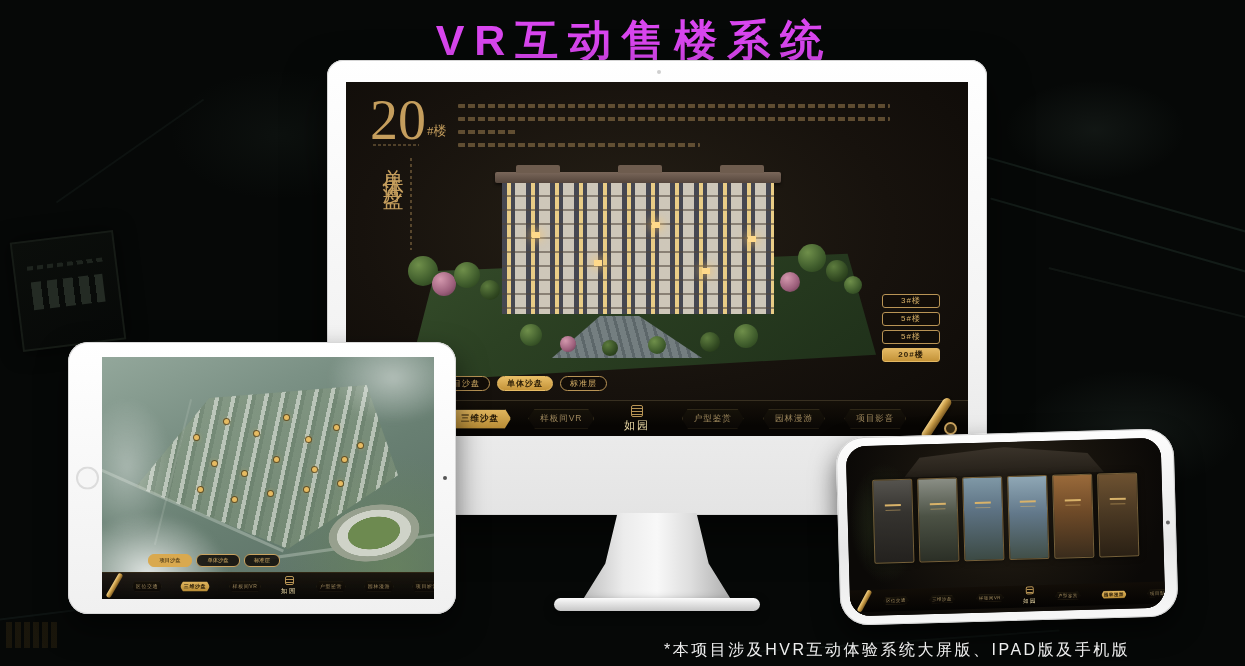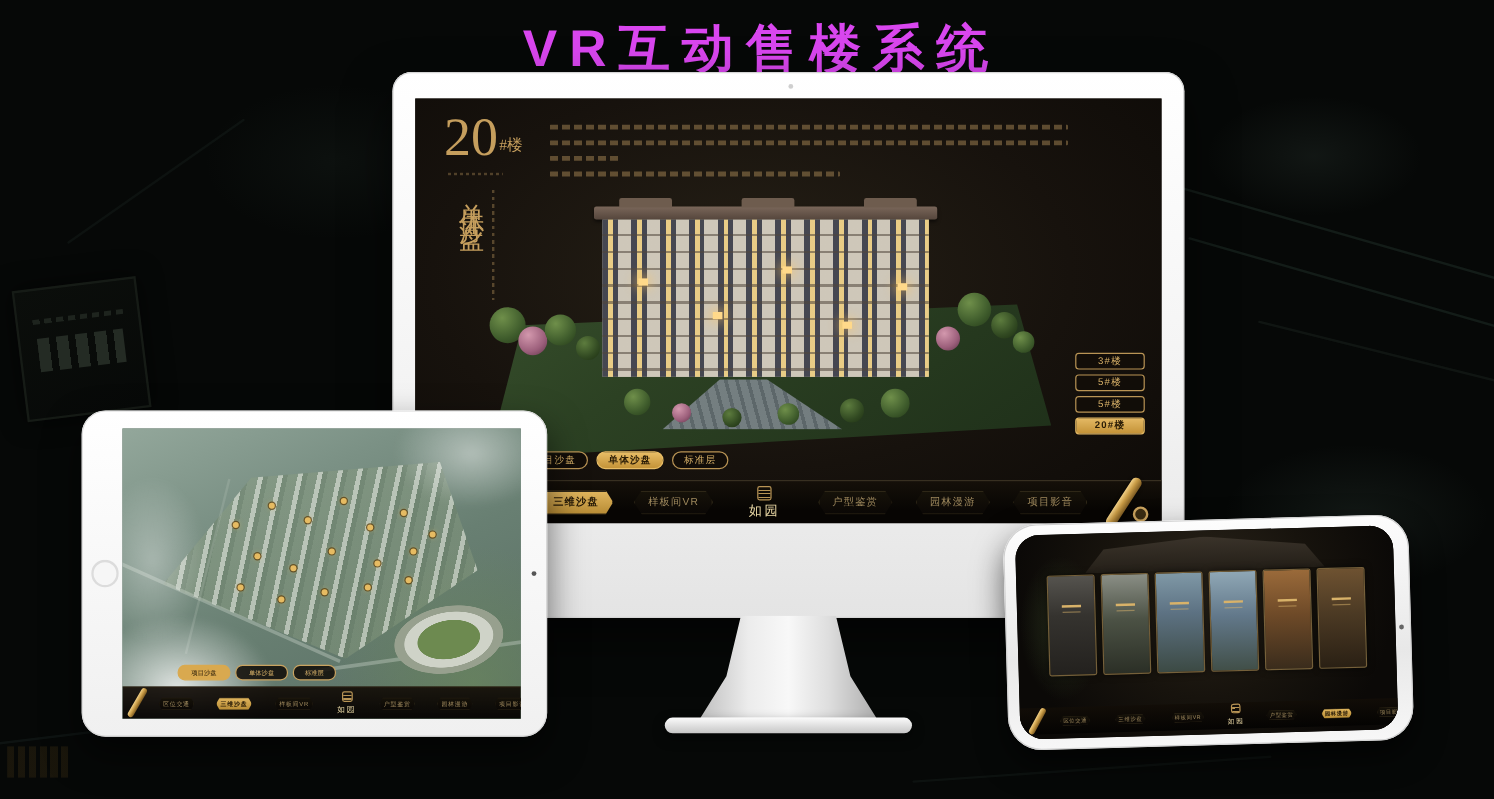--- a/index.html
+++ b/index.html
@@ -39,21 +39,21 @@
   .m-neck{position:absolute;left:50%;top:453px;transform:translateX(-50%);width:152px;height:92px;
           background:linear-gradient(90deg,#bdbdbd,#ececec 28%,#f8f8f8 50%,#dedede 72%,#ababab);
           clip-path:polygon(24% 0,76% 0,84% 55%,98% 92%,100% 100%,0 100%,2% 92%,16% 55%);}
   .m-base{position:absolute;left:50%;top:538px;transform:translateX(-50%);width:206px;height:13px;
           border-radius:7px;background:linear-gradient(180deg,#fbfbfb,#c6c6c6);box-shadow:0 4px 10px rgba(0,0,0,.5);}
   .screen{position:absolute;left:19px;top:22px;width:622px;height:354px;background:#17120d;overflow:hidden;}
   .screen::before{content:"";position:absolute;inset:0;
           background:radial-gradient(ellipse at 45% 42%,#262016 0%,#17120d 55%,#0d0a07 100%);}
   
   .s-title{position:absolute;left:24px;top:10px;color:#c59e5d;font-family:"Liberation Serif",serif;}
-  .s-num{font-size:45px;line-height:1;text-align:right;}
+  .s-num{font-size:56px;line-height:1;text-align:right;}
   .s-suf{font-size:13px;position:relative;top:-4px;left:1px;}
   .s-under{position:absolute;left:27px;top:62px;width:46px;height:2px;opacity:.5;
           background:repeating-linear-gradient(90deg,#8a6f45 0 3px,transparent 3px 5px);}
   .s-vert{position:absolute;left:33px;top:70px;writing-mode:vertical-rl;font-family:"Liberation Serif",serif;
           font-size:21px;letter-spacing:7px;color:#c59e5d;height:150px;}
   .s-vert-en{position:absolute;left:64px;top:76px;width:2px;height:92px;opacity:.55;
           background:repeating-linear-gradient(180deg,#8a6f45 0 3px,transparent 3px 6px);}
   .s-par{position:absolute;left:112px;top:22px;width:432px;}
   .s-par i{display:block;height:4px;margin-bottom:9px;border-radius:1px;opacity:.55;
           background:repeating-linear-gradient(90deg,#9a7c4e 0 7px,transparent 7px 10px);}
@@ -72,21 +72,21 @@
           rgba(58,60,72,.92) 9px 13px,rgba(206,199,185,.95) 13px 24px),#cfc8ba;}
   .facade::after{content:"";position:absolute;inset:0;
           background:repeating-linear-gradient(180deg,transparent 0 12px,rgba(80,70,60,.55) 12px 14px);}
   .lit{position:absolute;width:8px;height:6px;background:#ffd98a;box-shadow:0 0 9px 3px rgba(255,200,100,.45);}
   .path{position:absolute;left:150px;top:168px;width:150px;height:42px;opacity:.75;
           clip-path:polygon(32% 0,58% 0,100% 100%,0 100%);
           background:repeating-linear-gradient(75deg,#8d94a0 0 6px,#6e7582 6px 9px);}
   .tr{position:absolute;border-radius:50%;}
   
   .floor-btns{position:absolute;left:532px;top:212px;width:60px;}
-  .fbtn{display:block;width:58px;height:14px;margin:0 18px 4px;border:1px solid #b99455;border-radius:3px;
+  .fbtn{display:block;width:58px;height:14px;margin:0 4px 4px;border:1px solid #b99455;border-radius:3px;
           background:rgba(18,13,8,.85);color:#d9b269;font-size:8px;line-height:12px;text-align:center;
           letter-spacing:1px;padding:0;font-family:inherit;cursor:pointer;}
   .fbtn.active{background:linear-gradient(180deg,#e3b863,#c49338);color:#2a1c06;font-weight:bold;border-color:#e3b863;}
   
   .view-tabs{position:absolute;left:88px;top:294px;display:flex;gap:7px;}
   .vtab{border:1px solid #b99455;border-radius:8px;background:rgba(18,13,8,.85);color:#d9b269;
           font-size:8px;line-height:13px;padding:0 9px;letter-spacing:1px;cursor:pointer;}
   .vtab.active{background:linear-gradient(180deg,#e8bd66,#c49338);color:#2a1c06;font-weight:bold;border-color:#e8bd66;}
   
   .navbar{position:absolute;left:0;bottom:0;width:100%;height:36px;box-sizing:border-box;
@@ -410,14 +410,15 @@
           </div>
         <div class="nitem">
             <span class="nlabel">项目影音</span>
           </div>
 
       </div>
     </div>
     <div class="p-cam"></div>
   </div>
 
+  <div class="footnote">*本项目涉及HVR互动体验系统大屏版、IPAD版及手机版</div>
 
 </div>
 
 </body></html>

